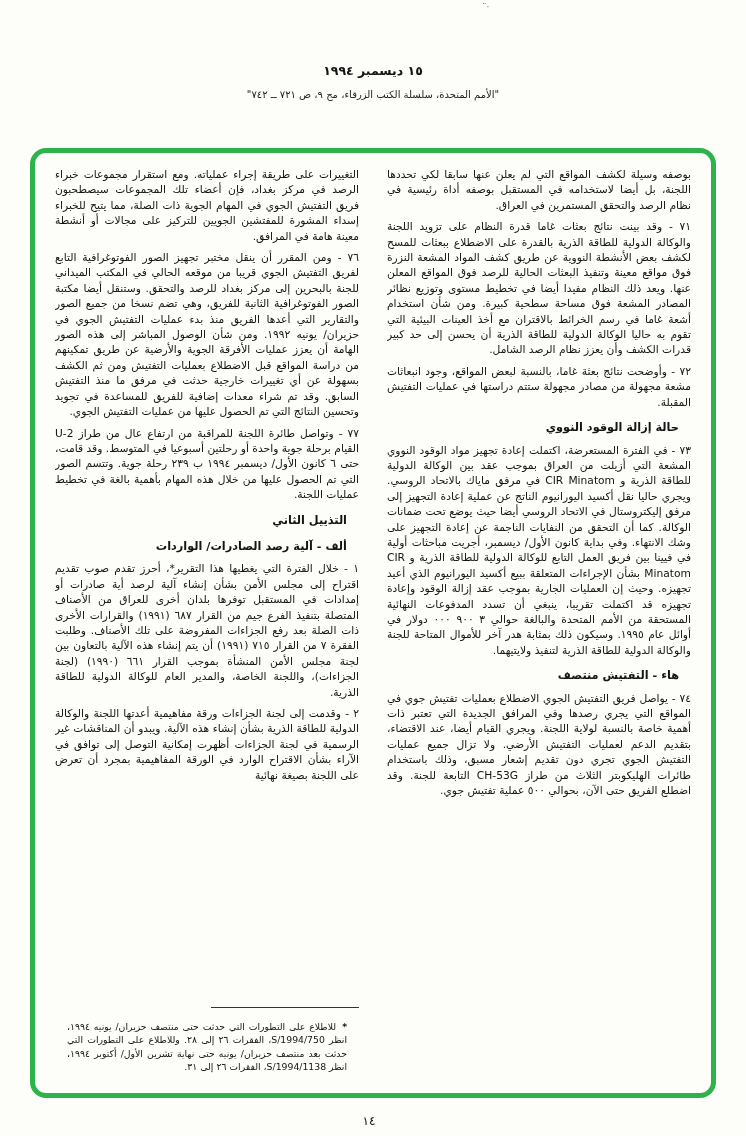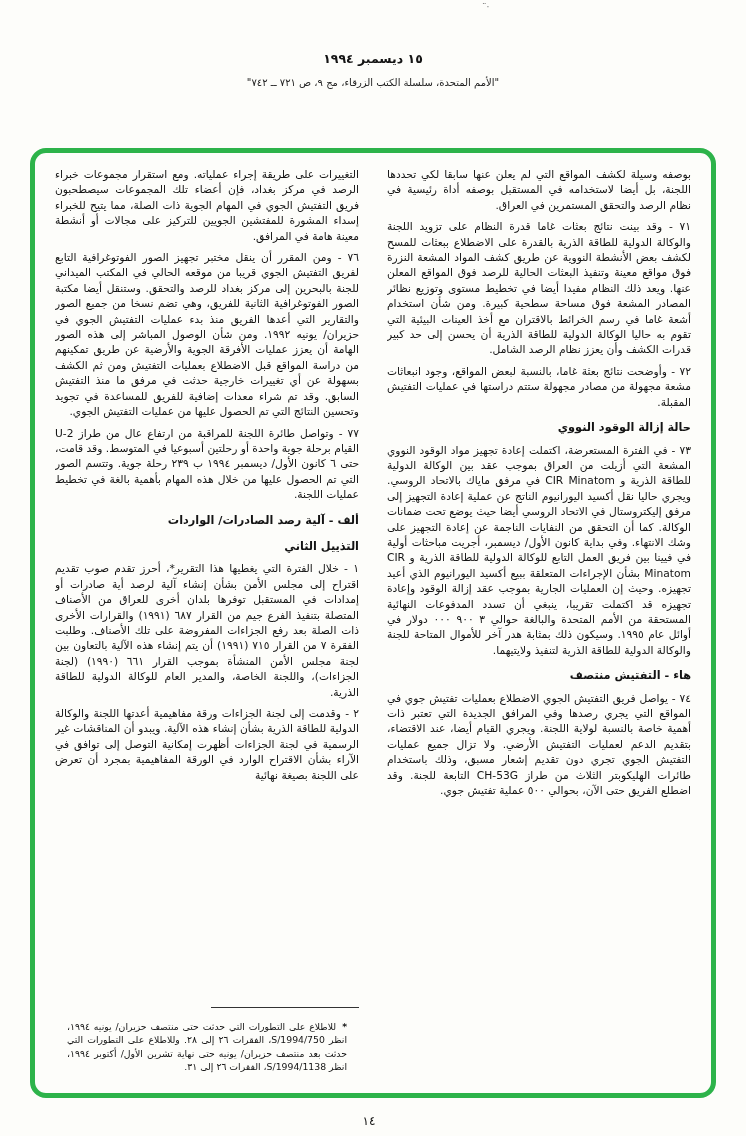--- a/index.html
+++ b/index.html
@@ -14,21 +14,21 @@
   }
   .corner-mark{
     position:absolute; top:2px; left:482px;
     font-size:9px; color:#777;
   }
   .doc-header{
     position:absolute; top:40px; left:0; right:0;
     text-align:center;
   }
   .doc-title{ font-weight:bold; font-size:13.5px; }
-  .doc-date{ font-weight:bold; font-size:12.5px; margin-top:11px; }
+  .doc-date{ font-weight:bold; font-size:12.5px; margin-top:23px; }
   .doc-source{ font-size:10px; margin-top:11px; color:#222; }
   .frame{
     position:absolute; top:148px; left:30px; right:30px; bottom:38px;
     border:5px solid #2db34a;
     border-radius:16px;
     box-sizing:border-box;
     padding:14px 20px 8px 20px;
     display:flex;
     gap:28px;
     overflow:hidden;
@@ -41,21 +41,21 @@
     line-height:15.4px;
     text-align:justify;
     overflow:hidden;
     display:flex;
     flex-direction:column;
   }
   .para{ margin:0 0 6px 0; }
   .heading{
     font-size:11.3px;
     font-weight:bold;
-    margin:4px 0 7px 0;
+    margin:4px 12px 7px 0;
     text-align:right;
   }
   .footnote{ margin-top:auto; padding-top:6px; }
   .footnote-rule{
     width:148px;
     border:0;
     border-top:1.2px solid #333;
     margin:0 0 5px 0;
   }
   .footnote-text{
@@ -92,22 +92,22 @@
       <h3 class="heading">حالة إزالة الوقود النووي</h3>
       <p class="para">٧٣ - في الفترة المستعرضة، اكتملت إعادة تجهيز مواد الوقود النووي المشعة التي أزيلت من العراق بموجب عقد بين الوكالة الدولية للطاقة الذرية و CIR Minatom في مرفق ماياك بالاتحاد الروسي. ويجري حاليا نقل أكسيد اليورانيوم الناتج عن عملية إعادة التجهيز إلى مرفق إليكتروستال في الاتحاد الروسي أيضا حيث يوضع تحت ضمانات الوكالة. كما أن التحقق من النفايات الناجمة عن إعادة التجهيز على وشك الانتهاء. وفي بداية كانون الأول/ ديسمبر، أجريت مباحثات أولية في فيينا بين فريق العمل التابع للوكالة الدولية للطاقة الذرية و CIR Minatom بشأن الإجراءات المتعلقة ببيع أكسيد اليورانيوم الذي أعيد تجهيزه. وحيث إن العمليات الجارية بموجب عقد إزالة الوقود وإعادة تجهيزه قد اكتملت تقريبا، ينبغي أن تسدد المدفوعات النهائية المستحقة من الأمم المتحدة والبالغة حوالي ٣ ٩٠٠ ٠٠٠ دولار في أوائل عام ١٩٩٥. وسيكون ذلك بمثابة هدر آخر للأموال المتاحة للجنة والوكالة الدولية للطاقة الذرية لتنفيذ ولايتيهما.</p>
       <h3 class="heading">هاء - التفتيش منتصف</h3>
       <p class="para">٧٤ - يواصل فريق التفتيش الجوي الاضطلاع بعمليات تفتيش جوي في المواقع التي يجري رصدها وفي المرافق الجديدة التي تعتبر ذات أهمية خاصة بالنسبة لولاية اللجنة. ويجري القيام أيضا، عند الاقتضاء، بتقديم الدعم لعمليات التفتيش الأرضي. ولا تزال جميع عمليات التفتيش الجوي تجري دون تقديم إشعار مسبق، وذلك باستخدام طائرات الهليكوبتر الثلاث من طراز CH-53G التابعة للجنة. وقد اضطلع الفريق حتى الآن، بحوالي ٥٠٠ عملية تفتيش جوي.</p>
     </div>
 
     <div class="col col-left">
       <p class="para">التغييرات على طريقة إجراء عملياته. ومع استقرار مجموعات خبراء الرصد في مركز بغداد، فإن أعضاء تلك المجموعات سيصطحبون فريق التفتيش الجوي في المهام الجوية ذات الصلة، مما يتيح للخبراء إسداء المشورة للمفتشين الجويين للتركيز على مجالات أو أنشطة معينة هامة في المرافق.</p>
       <p class="para">٧٦ - ومن المقرر أن ينقل مختبر تجهيز الصور الفوتوغرافية التابع لفريق التفتيش الجوي قريبا من موقعه الحالي في المكتب الميداني للجنة بالبحرين إلى مركز بغداد للرصد والتحقق. وستنقل أيضا مكتبة الصور الفوتوغرافية الثانية للفريق، وهي تضم نسخا من جميع الصور والتقارير التي أعدها الفريق منذ بدء عمليات التفتيش الجوي في حزيران/ يونيه ١٩٩٢. ومن شأن الوصول المباشر إلى هذه الصور الهامة أن يعزز عمليات الأفرقة الجوية والأرضية عن طريق تمكينهم من دراسة المواقع قبل الاضطلاع بعمليات التفتيش ومن ثم الكشف بسهولة عن أي تغييرات خارجية حدثت في مرفق ما منذ التفتيش السابق. وقد تم شراء معدات إضافية للفريق للمساعدة في تجويد وتحسين النتائج التي تم الحصول عليها من عمليات التفتيش الجوي.</p>
       <p class="para">٧٧ - وتواصل طائرة اللجنة للمراقبة من ارتفاع عال من طراز U-2 القيام برحلة جوية واحدة أو رحلتين أسبوعيا في المتوسط. وقد قامت، حتى ٦ كانون الأول/ ديسمبر ١٩٩٤ ب ٢٣٩ رحلة جوية. وتتسم الصور التي تم الحصول عليها من خلال هذه المهام بأهمية بالغة في تخطيط عمليات اللجنة.</p>
+      <h3 class="heading">التذييل الثاني</h3>
       <h3 class="heading">ألف - آلية رصد الصادرات/ الواردات</h3>
-      <h3 class="heading">التذييل الثاني</h3>
       <p class="para">١ - خلال الفترة التي يغطيها هذا التقرير*، أحرز تقدم صوب تقديم اقتراح إلى مجلس الأمن بشأن إنشاء آلية لرصد أية صادرات أو إمدادات في المستقبل توفرها بلدان أخرى للعراق من الأصناف المتصلة بتنفيذ الفرع جيم من القرار ٦٨٧ (١٩٩١) والقرارات الأخرى ذات الصلة بعد رفع الجزاءات المفروضة على تلك الأصناف. وطلبت الفقرة ٧ من القرار ٧١٥ (١٩٩١) أن يتم إنشاء هذه الآلية بالتعاون بين لجنة مجلس الأمن المنشأة بموجب القرار ٦٦١ (١٩٩٠) (لجنة الجزاءات)، واللجنة الخاصة، والمدير العام للوكالة الدولية للطاقة الذرية.</p>
       <p class="para">٢ - وقدمت إلى لجنة الجزاءات ورقة مفاهيمية أعدتها اللجنة والوكالة الدولية للطاقة الذرية بشأن إنشاء هذه الآلية. ويبدو أن المناقشات غير الرسمية في لجنة الجزاءات أظهرت إمكانية التوصل إلى توافق في الآراء بشأن الاقتراح الوارد في الورقة المفاهيمية بمجرد أن تعرض على اللجنة بصيغة نهائية</p>
 
       <div class="footnote">
         <hr class="footnote-rule">
         <p class="footnote-text"><span class="fn-marker">*</span><span>للاطلاع على التطورات التي حدثت حتى منتصف حزيران/ يونيه ١٩٩٤، انظر S/1994/750، الفقرات ٢٦ إلى ٢٨. وللاطلاع على التطورات التي حدثت بعد منتصف حزيران/ يونيه حتى نهاية تشرين الأول/ أكتوبر ١٩٩٤، انظر S/1994/1138، الفقرات ٢٦ إلى ٣١.</span></p>
       </div>
     </div>
 
   </div>

